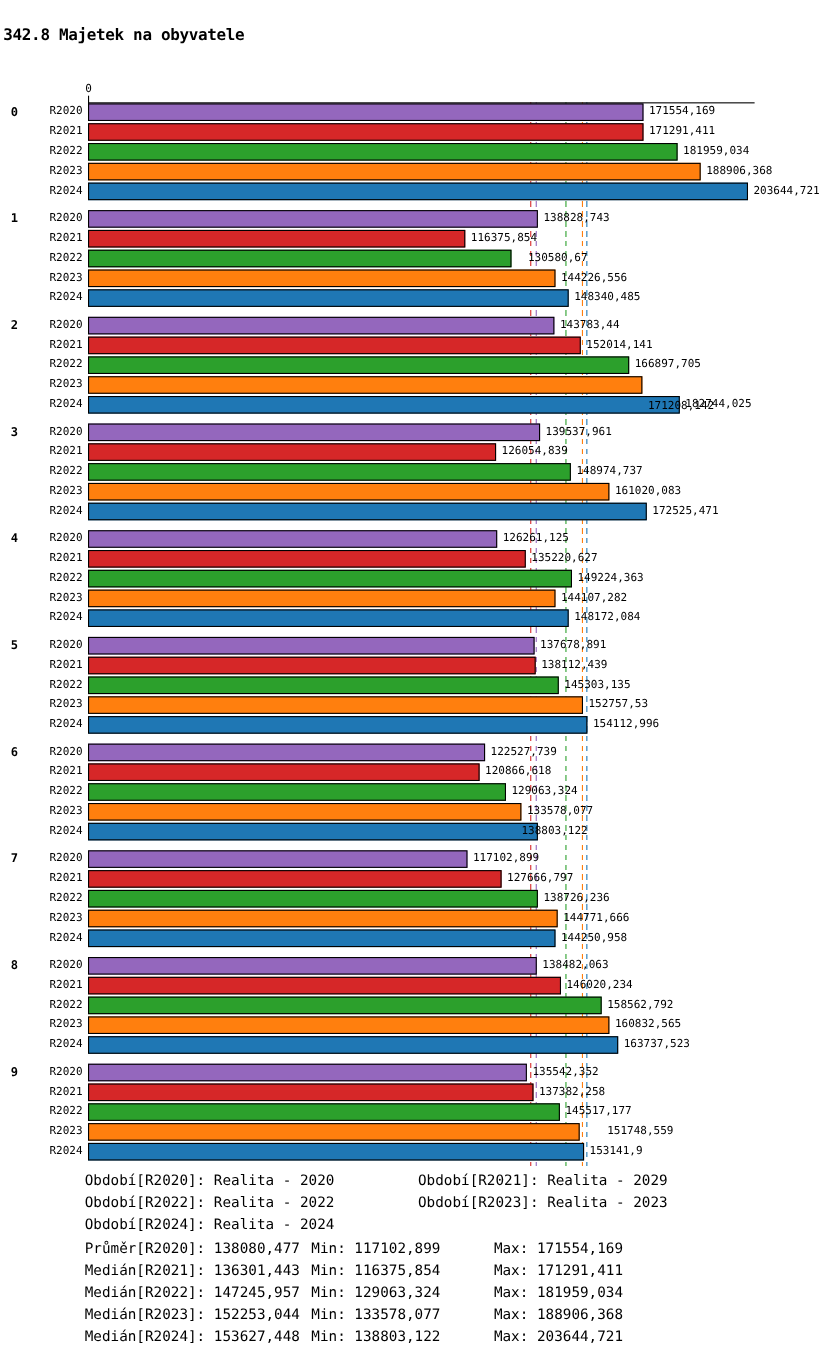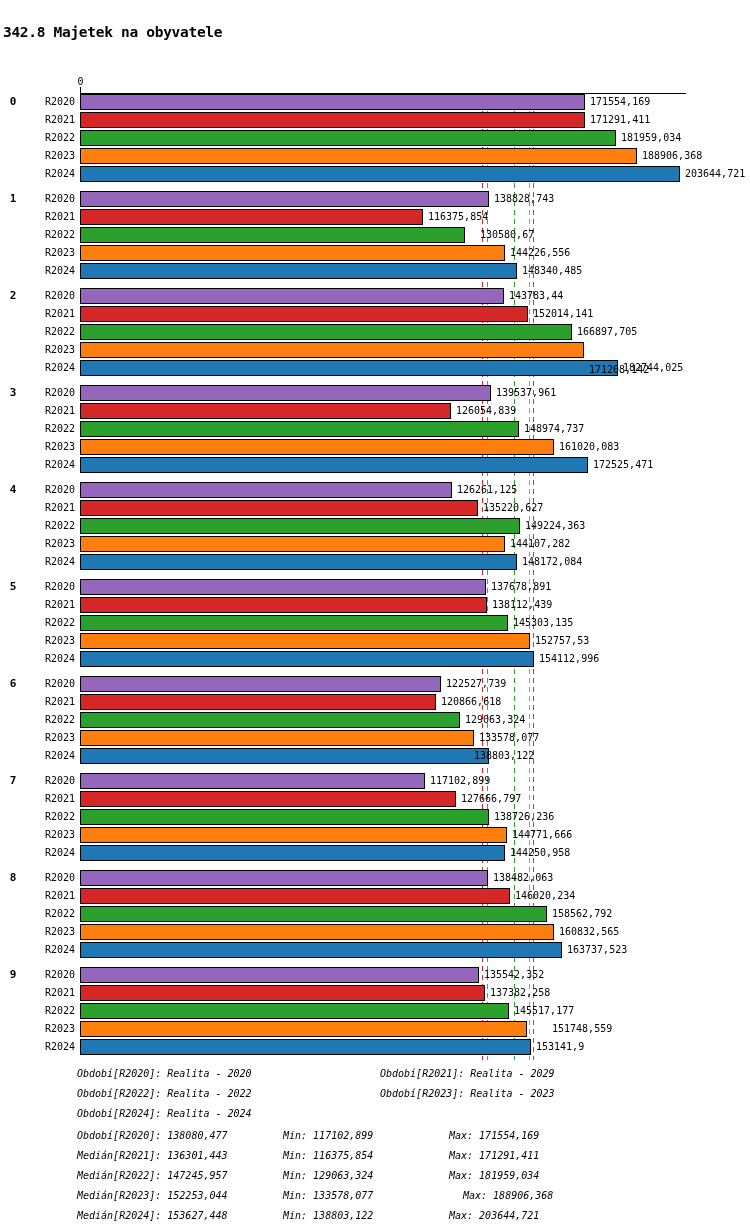--- a/index.html
+++ b/index.html
@@ -8,21 +8,21 @@
   .abs{position:absolute;white-space:nowrap;}
   .title{font-size:14.5px;font-weight:bold;letter-spacing:-0.3px;}
   .meta{font-size:10px;}
   .txt{font-size:10px;line-height:12px;}
   .grp{font-size:11px;font-weight:bold;line-height:12px;}
   .bar{box-sizing:border-box;border:1px solid #000;z-index:2;position:absolute;}
   .mline{position:absolute;width:1px;top:93px;height:967px;z-index:1;}
   .axisline{position:absolute;left:80px;top:93px;width:606px;height:1px;background:#000;z-index:3;}
   .axistick{position:absolute;left:80px;top:87px;width:1px;height:8px;background:#000;z-index:3;}
   .origin{position:absolute;left:74px;top:76px;width:13px;text-align:center;font-size:10px;}
-  .lgd{font-size:10px;line-height:12px;font-style:italic;}
+  .lgd{font-size:13px;line-height:12px;}
 </style>
 </head>
 <body>
 
 <div class="page">
 
   <div class="abs title" style="left:3px;top:24px;">342.8 Majetek na obyvatele</div>
 
   <div class="abs" style="left:0;top:0;width:750px;height:1065px;">
     <div class="origin">0</div>
@@ -199,34 +199,34 @@
 
   <div>
     <span class="abs lgd" style="left:77px;top:1068px;">Období[R2020]: Realita - 2020</span>
     <span class="abs lgd" style="left:380px;top:1068px;">Období[R2021]: Realita - 2029</span>
     <span class="abs lgd" style="left:77px;top:1088px;">Období[R2022]: Realita - 2022</span>
     <span class="abs lgd" style="left:380px;top:1088px;">Období[R2023]: Realita - 2023</span>
     <span class="abs lgd" style="left:77px;top:1108px;">Období[R2024]: Realita - 2024</span>
   </div>
 
   <div>
-    <span class="abs lgd" style="left:77px;top:1130px;">Období[R2020]: 138080,477</span>
+    <span class="abs lgd" style="left:77px;top:1130px;">Průměr[R2020]: 138080,477</span>
     <span class="abs lgd" style="left:283px;top:1130px;">Min: 117102,899</span>
     <span class="abs lgd" style="left:449px;top:1130px;">Max: 171554,169</span>
 
     <span class="abs lgd" style="left:77px;top:1150px;">Medián[R2021]: 136301,443</span>
     <span class="abs lgd" style="left:283px;top:1150px;">Min: 116375,854</span>
     <span class="abs lgd" style="left:449px;top:1150px;">Max: 171291,411</span>
 
     <span class="abs lgd" style="left:77px;top:1170px;">Medián[R2022]: 147245,957</span>
     <span class="abs lgd" style="left:283px;top:1170px;">Min: 129063,324</span>
     <span class="abs lgd" style="left:449px;top:1170px;">Max: 181959,034</span>
 
     <span class="abs lgd" style="left:77px;top:1190px;">Medián[R2023]: 152253,044</span>
     <span class="abs lgd" style="left:283px;top:1190px;">Min: 133578,077</span>
-    <span class="abs lgd" style="left:463px;top:1190px;">Max: 188906,368</span>
+    <span class="abs lgd" style="left:449px;top:1190px;">Max: 188906,368</span>
 
     <span class="abs lgd" style="left:77px;top:1210px;">Medián[R2024]: 153627,448</span>
     <span class="abs lgd" style="left:283px;top:1210px;">Min: 138803,122</span>
     <span class="abs lgd" style="left:449px;top:1210px;">Max: 203644,721</span>
   </div>
 
 </div>
 
 </body></html>

